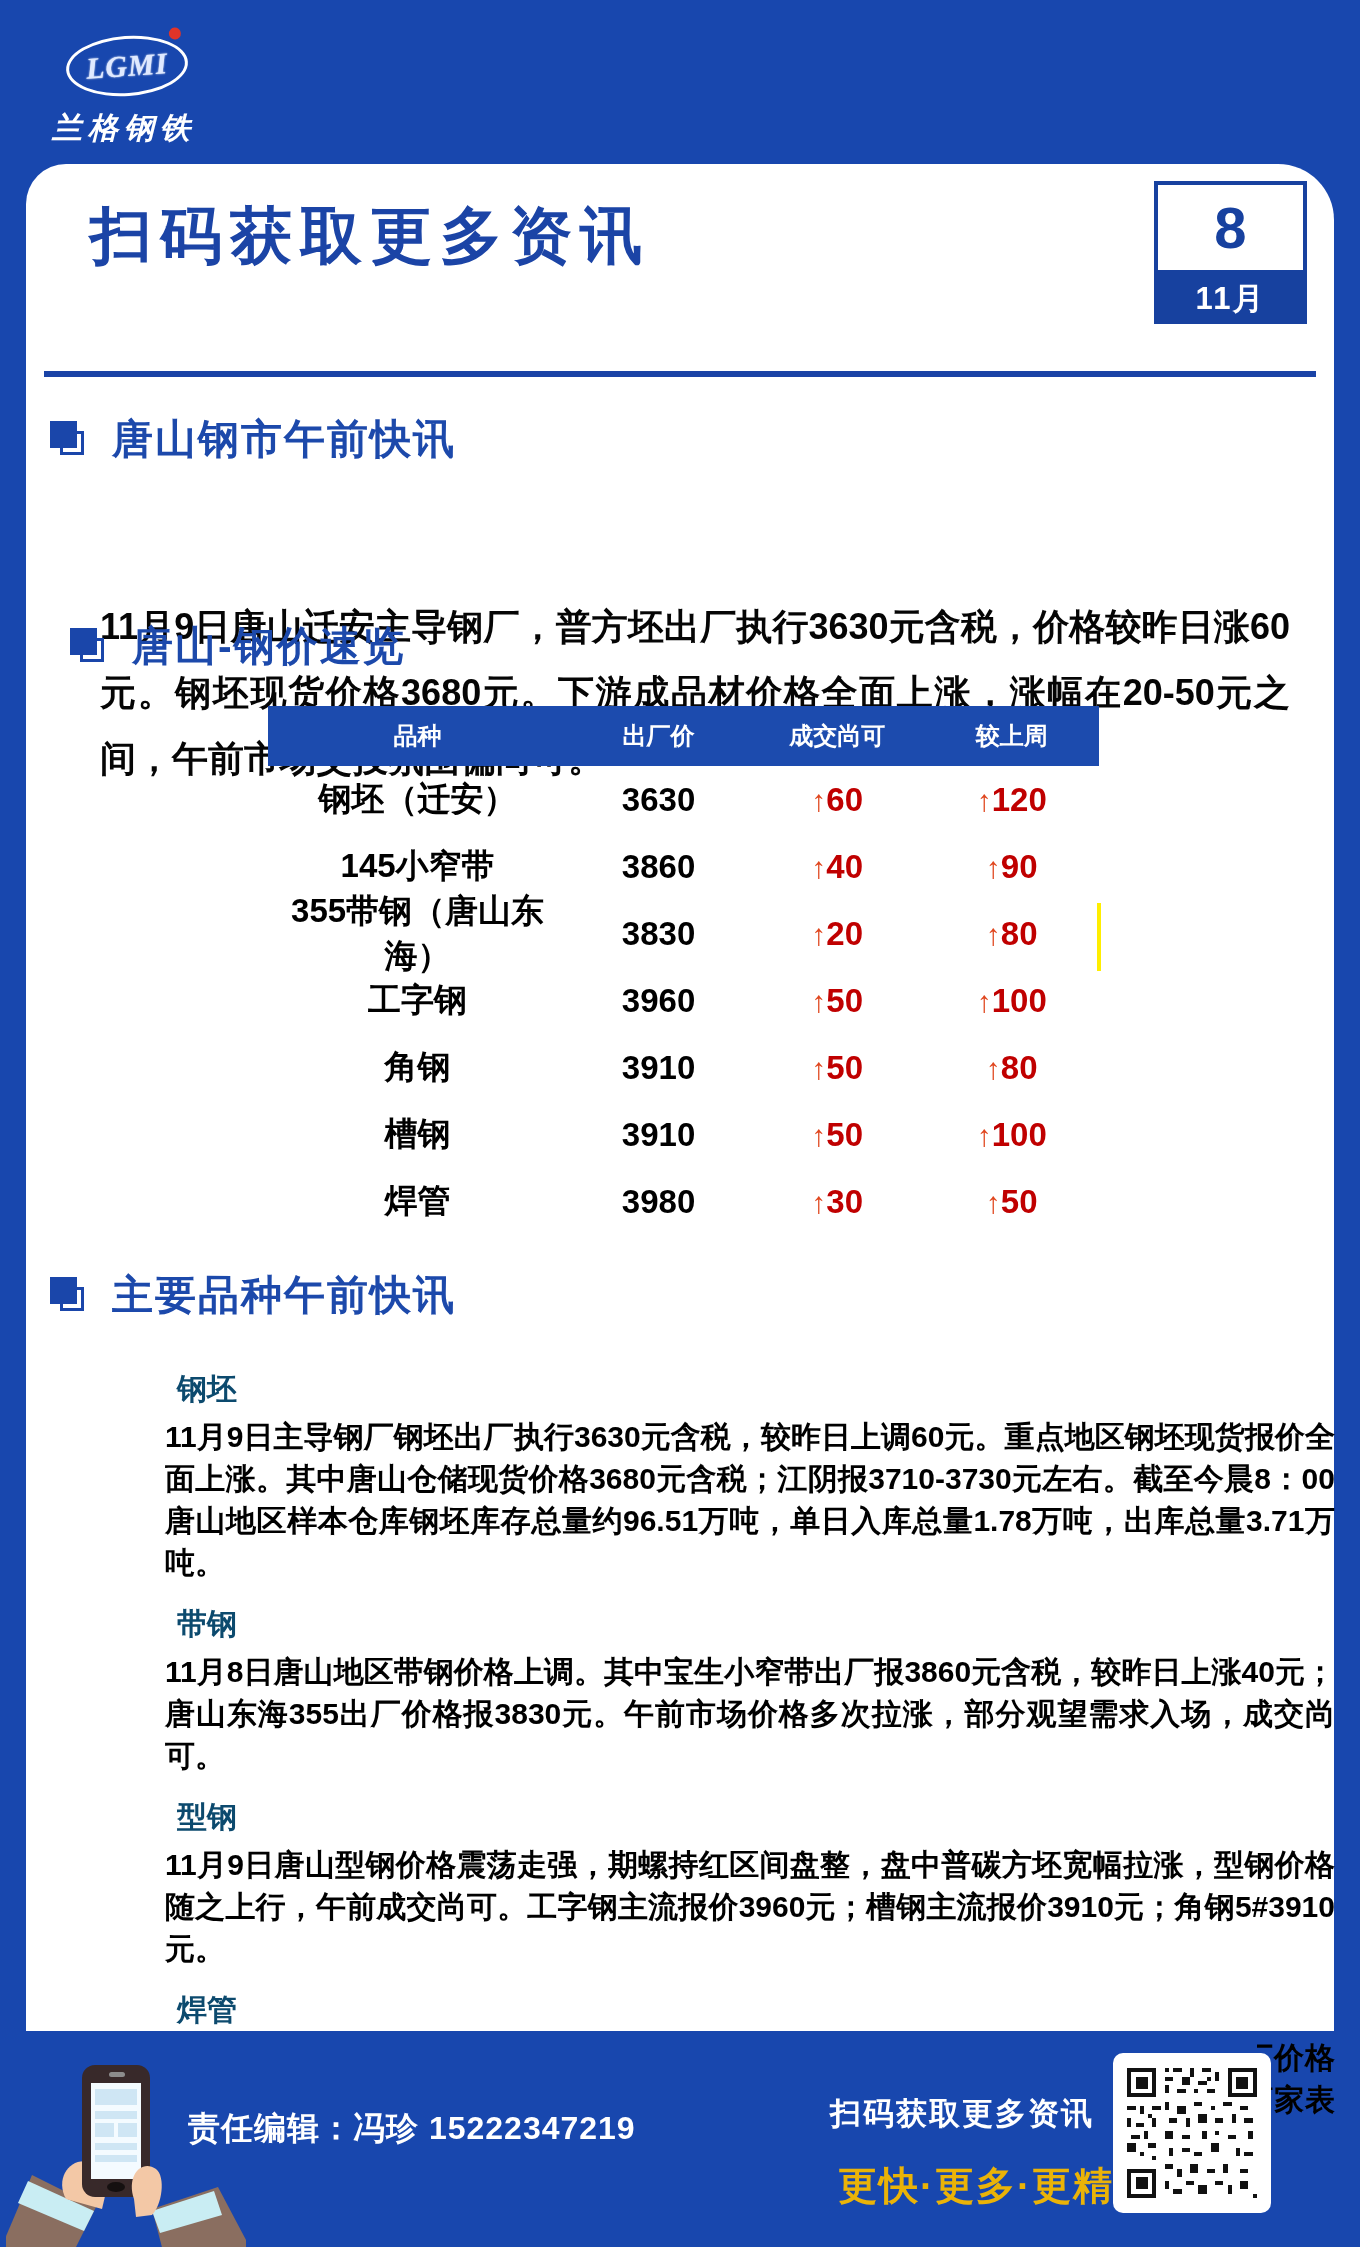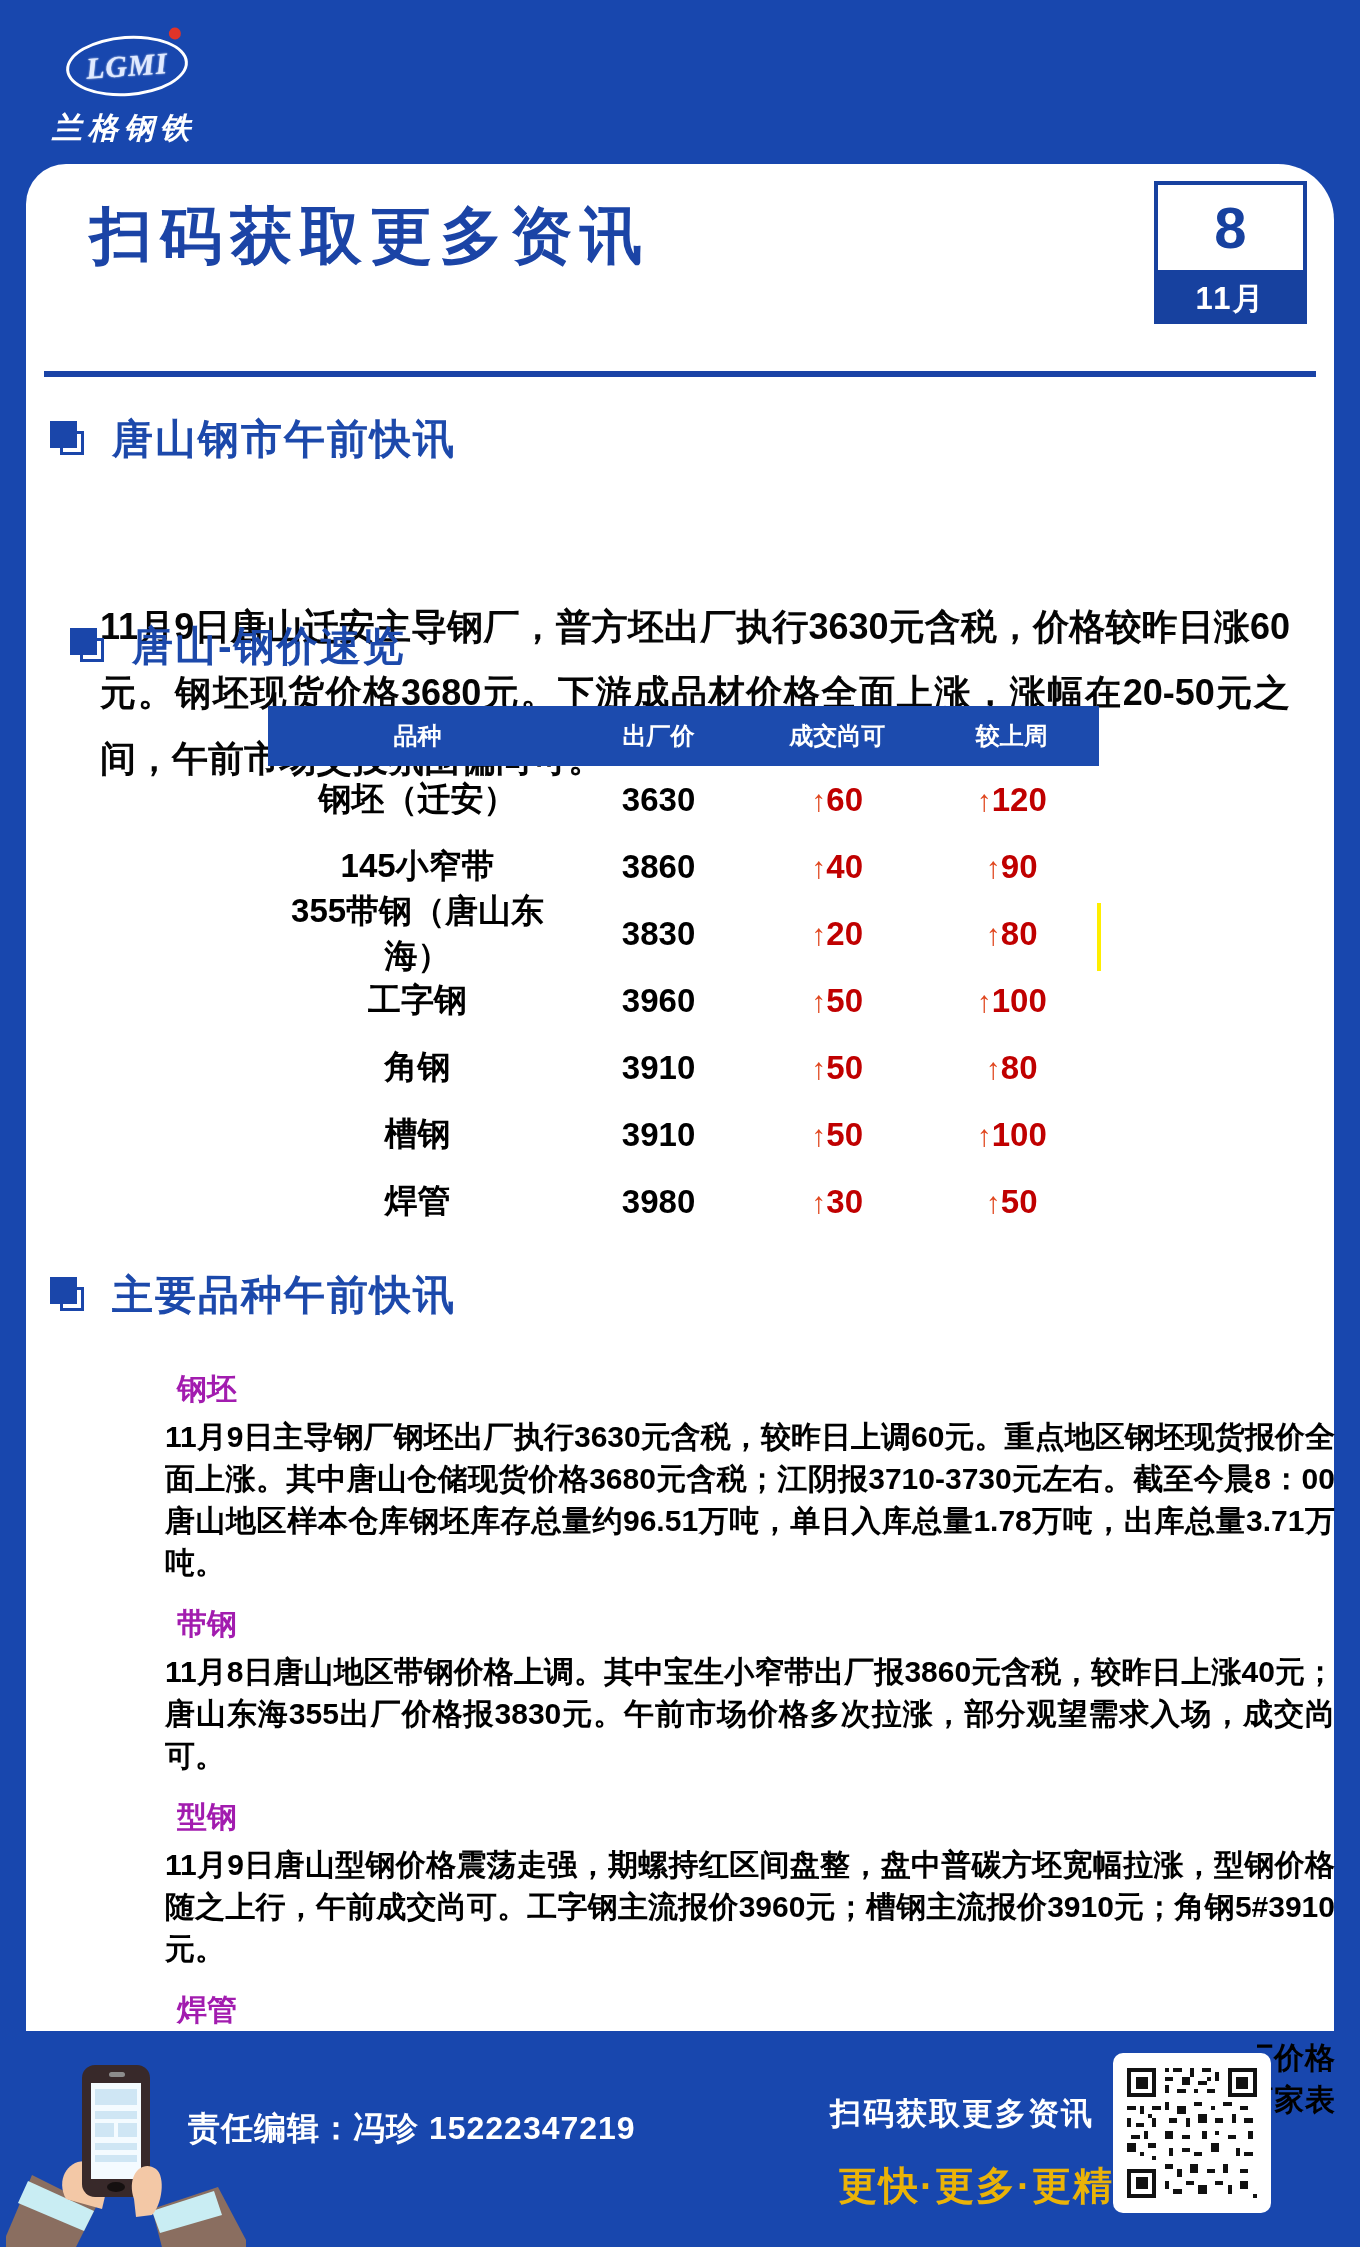--- a/index.html
+++ b/index.html
@@ -81,21 +81,21 @@
   .c1{width:36%;text-align:center;}
   .c2{width:22%;text-align:center;}
   .c3{width:21%;text-align:center;}
   .c4{width:21%;text-align:center;}
   .chg .arrow{color:var(--red-arrow);font-size:30px;font-weight:bold;}
   .chg .num{color:var(--red-value);}
   .yellow-line{position:absolute;left:1071px;top:739px;width:4px;height:68px;background:var(--yellow-marker);}
   
   .briefs{position:absolute;left:139px;top:1205px;width:1170px;}
   .brief-label{
-    margin:0 0 6px 12px;font-size:30px;font-weight:bold;color:#a21caf;
+    margin:0 0 6px 12px;font-size:30px;font-weight:bold;color:#0c4a6e;
   }
   .brief-body{
     margin:0 0 20px 0;font-size:30px;font-weight:bold;color:#000;
     line-height:42px;text-align:justify;
   }
   
   .footer{position:absolute;left:0;top:2031px;width:1257px;height:216px;background:var(--page-blue);}
   .phone-illustration{position:absolute;left:6px;top:28px;}
   .editor{position:absolute;left:188px;top:76px;color:#fff;font-size:32px;font-weight:bold;letter-spacing:1px;}
   .scan-text{position:absolute;left:830px;top:62px;color:#fff;font-size:31px;font-weight:bold;letter-spacing:2px;}

